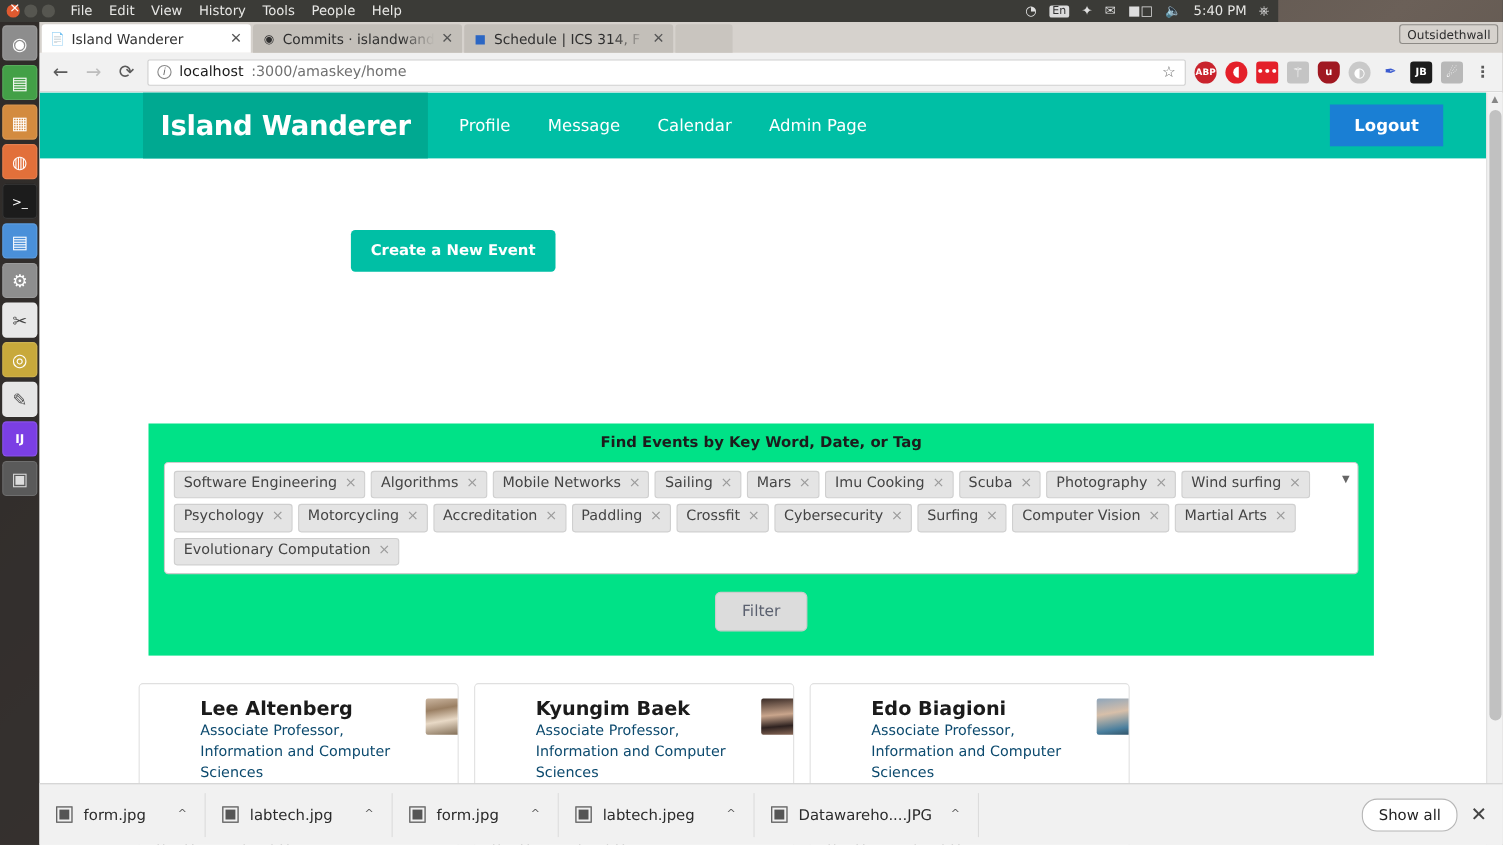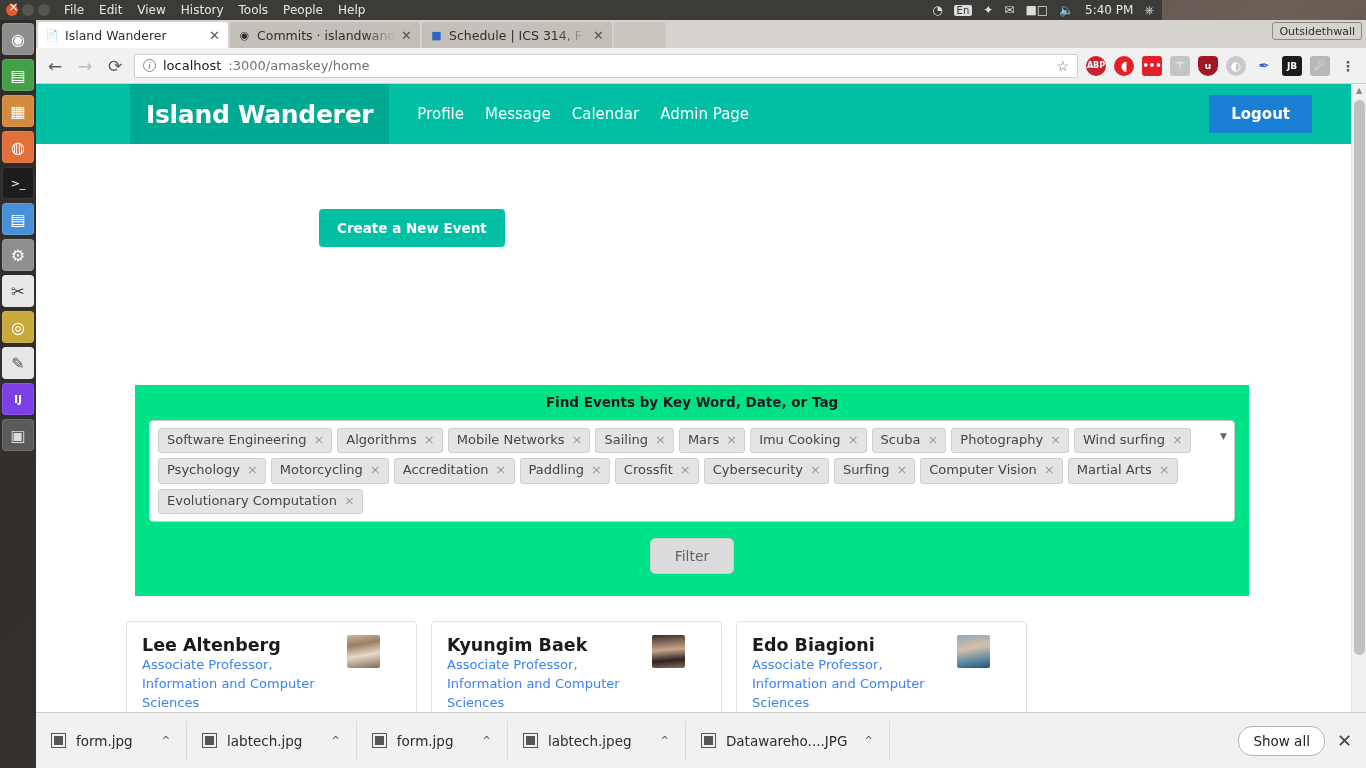--- a/index.html
+++ b/index.html
@@ -79,21 +79,21 @@
   #urlbar .rest { color:#707070; }
   #urlbar .star { margin-left:auto; font-size:14px; color:#666; }
   .exticon { width:20px; height:20px; display:flex; align-items:center; justify-content:center;
              font-size:11px; font-weight:bold; border-radius:3px; flex:0 0 20px;}
   
   #viewport { position:relative; height:684px; background:#fff; overflow:hidden; }
   #page { position:absolute; inset:0 15px 0 0; overflow:hidden; }
   #navbar { height:60px; background:#00bfa5; display:flex; align-items:center; position:relative; }
   #brandbox { background:#00a991; height:60px; display:flex; align-items:center; padding:0 16px; margin-left:94px;}
   #brand { color:#fff; font-size:25px; font-weight:bold; letter-spacing:-0.3px; }
-  #navlinks { display:flex; gap:21px; margin-left:28px;justify-content:center; }
+  #navlinks { display:flex; gap:34px; margin-left:28px;justify-content:center; }
   #navlinks a { color:#fff; font-size:15px; text-decoration:none; }
   #logout {
     margin-left:auto; margin-right:39px; background:#1a7fd4; color:#fff;
     border:none; border-radius:0; padding:10px 22px; font-size:15px; font-weight:bold;
     font-family:"DejaVu Sans", sans-serif;
   }
   #actionrow { margin-top:65px; position:relative; height:38px; }
   .teal-btn {
     position:absolute; background:#00bfa5; color:#fff; border:none; border-radius:4px;
     font-size:13.5px; font-weight:bold; padding:11px 18px;
@@ -121,23 +121,23 @@
   #filter-btn-wrap { text-align:center; margin-top:16px; }
   #filter-btn {
     background:#dcdcdc; border:1px solid #ccc; border-radius:5px; color:#5b6170;
     font-size:14px; padding:9px 24px; font-family:"DejaVu Sans", sans-serif;
   }
   #cards { position:absolute; left:90px; top:537px; display:flex; gap:14px; }
   .card {
     width:291px; background:#fff; border:1px solid #e0e0e0; border-radius:4px;
     padding:13px 15px 0 15px; height:175px; overflow:hidden; position:relative;
   }
-  .card-head { display:flex; justify-content:flex-start; align-items:flex-start; }
+  .card-head { display:flex; justify-content:space-between; align-items:flex-start;margin-left:40px; }
   .card-name { font-size:17.5px; font-weight:bold; color:#1b1b1b; }
-  .card-role { font-size:13px; color:#3b82f6; line-height:1.45; margin-top:1px; width:205px;}
+  .card-role { font-size:13px; color:#0c4a6e; line-height:1.45; margin-top:1px; width:205px;}
   .card-bio { font-size:13px; color:#3b3b3b; line-height:1.48; margin-top:11px; }
   .avatar { width:33px; height:33px; border-radius:2px; flex:0 0 33px; background-size:cover; }
   .av1 { background:linear-gradient(170deg,#cbb6a0 0%,#9a7f63 30%,#e8d9c6 60%,#7e6a52 100%); }
   .av2 { background:linear-gradient(175deg,#3a2b26 0%,#c9a58c 45%,#2e2220 75%,#8c6b59 100%); }
   .av3 { background:linear-gradient(170deg,#8fa6bb 0%,#d7bfa9 40%,#4a7f9e 80%,#2f4f63 100%); }
   
   #scrollbar { position:absolute; right:0; top:0; width:15px; height:684px; background:#f1f1f1;
                border-left:1px solid #e0e0e0; }
   #sb-up { text-align:center; font-size:8px; color:#868686; padding-top:2px; }
   #sb-thumb { position:absolute; top:16px; left:2px; width:11px; height:555px; background:#c1c1c1; border-radius:6px; }

